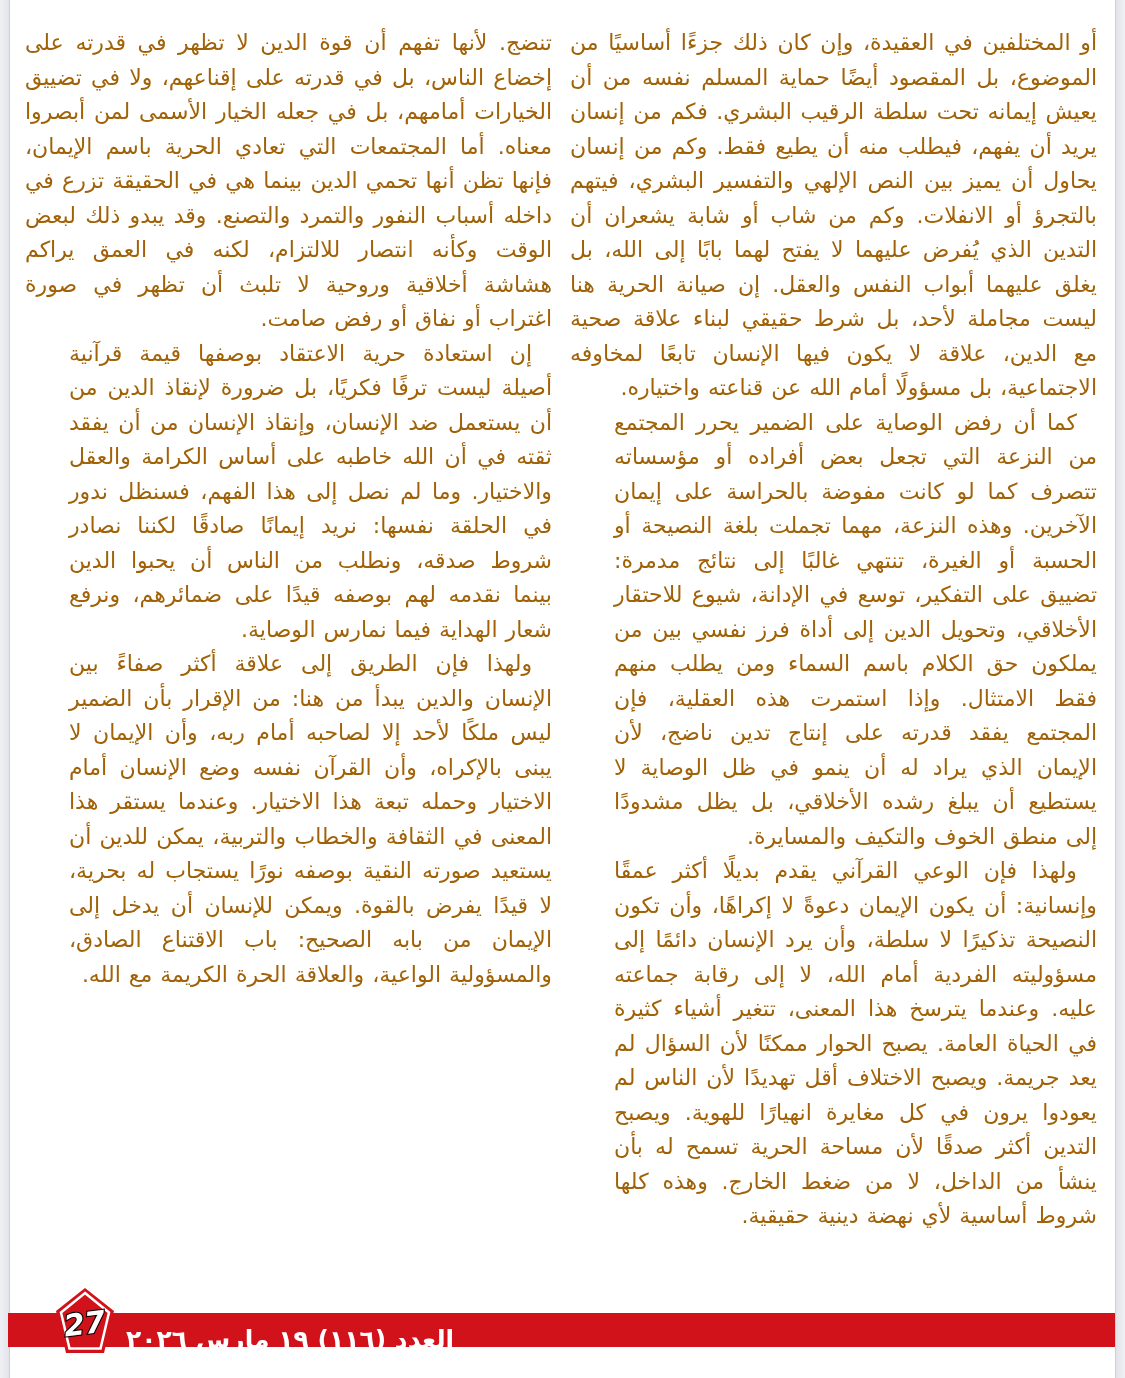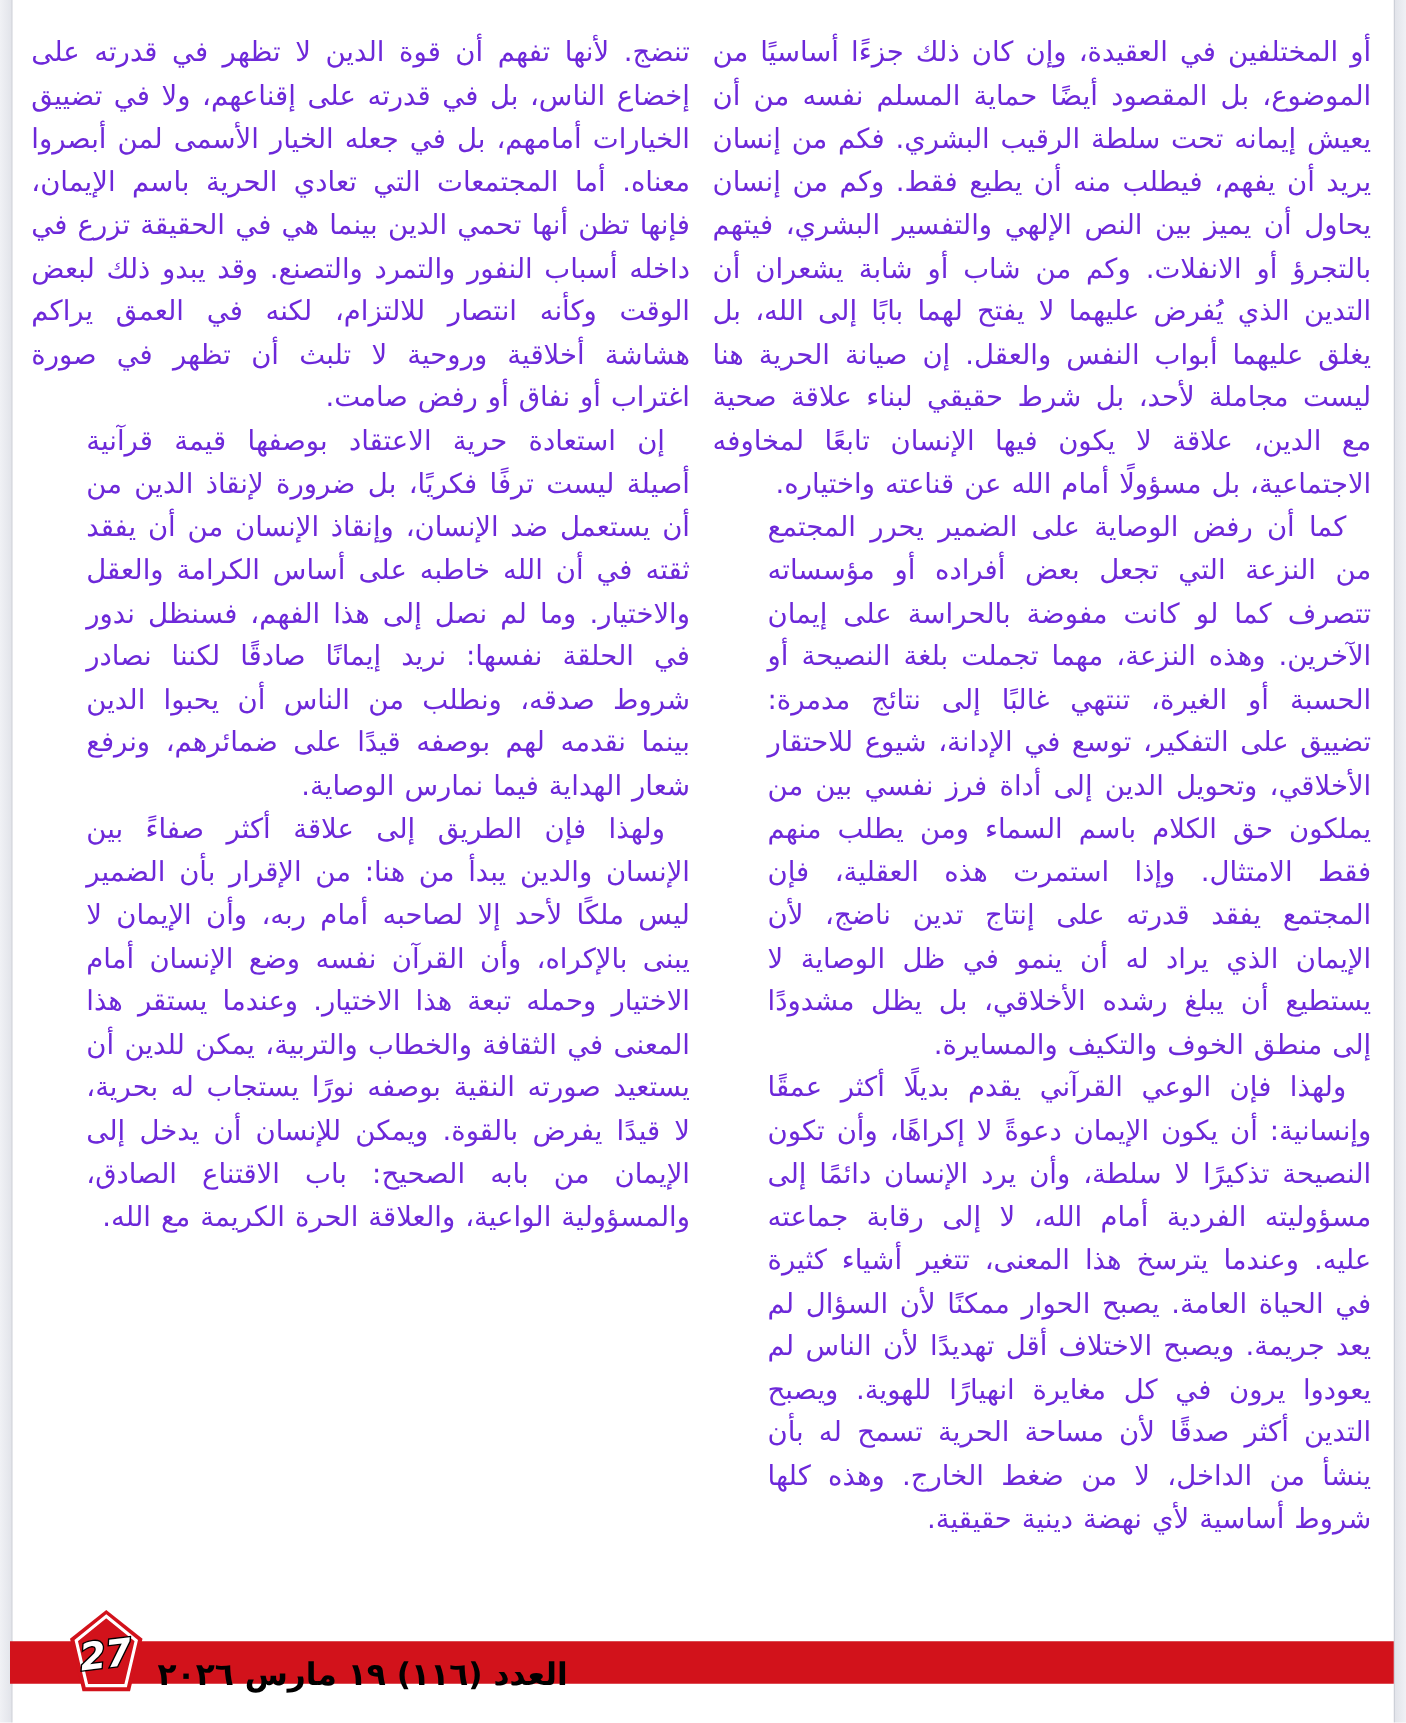--- a/index.html
+++ b/index.html
@@ -13,37 +13,37 @@
   .edge-left{left:0;background:linear-gradient(to right,#f0f1f5,#e2e4ea);border-right:1px solid #cdd0d8;}
   .edge-right{right:0;background:linear-gradient(to left,#f0f1f5,#e2e4ea);border-left:1px solid #cdd0d8;}
 
   
   .content{
     position:absolute;top:26px;right:28px;left:25px;height:1250px;
     display:flex;direction:rtl;gap:18px;overflow:hidden;
   }
   .col{flex:1 1 0;overflow:hidden;}
   .para{
-    margin:0;color:#6d28d9;
+    margin:0;color:#a16207;
     font-size:22px;line-height:34.5px;
     text-align:justify;text-align-last:right;
     word-spacing:1px;
   }
   .para.indent{text-indent:20px;margin-left:44px;}
 
   
   .footer-bar{
     position:absolute;left:8px;right:10px;top:1313px;height:34px;
     background:#d2121b;
   }
   .issue-text{
     position:absolute;left:118px;top:0;height:52px;
     display:flex;align-items:center;
     direction:rtl;unicode-bidi:plaintext;
-    color:#000000;font-weight:bold;font-size:25px;
+    color:#ffffff;font-weight:bold;font-size:25px;
     white-space:nowrap;
   }
   .page-badge{
     position:absolute;left:46px;top:-26px;width:62px;height:68px;
   }
 </style>
 </head>
 <body>
 
 <div class="edge edge-left"></div>

